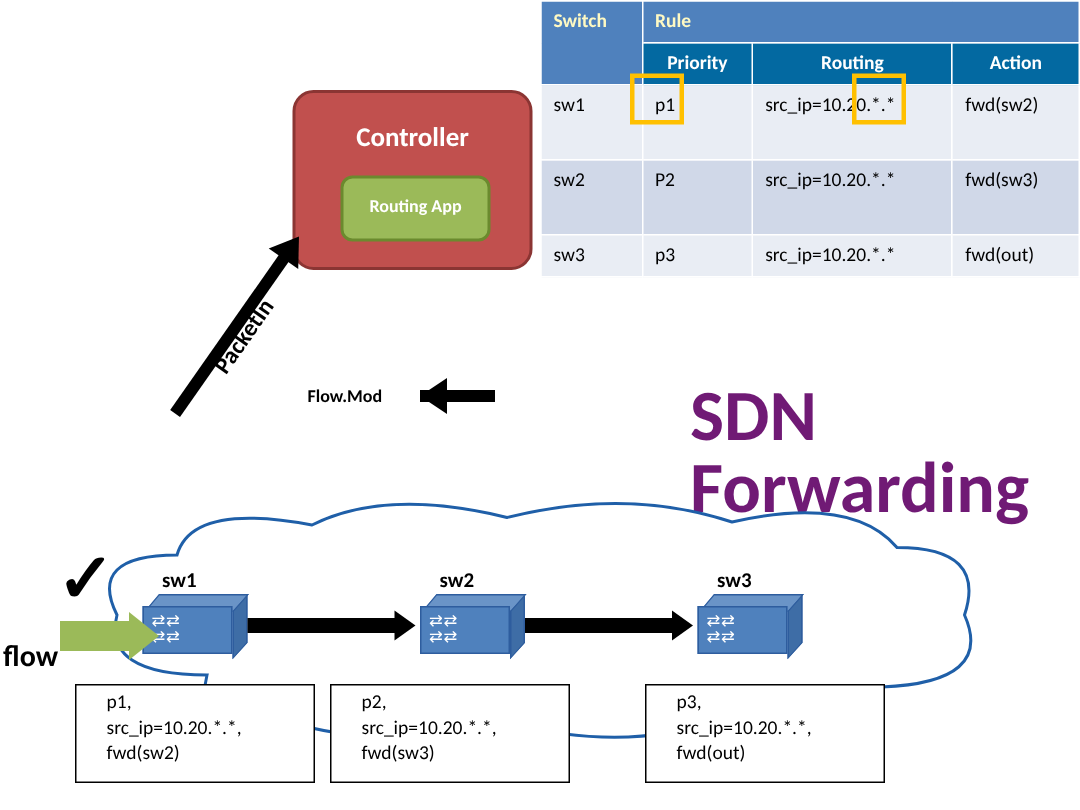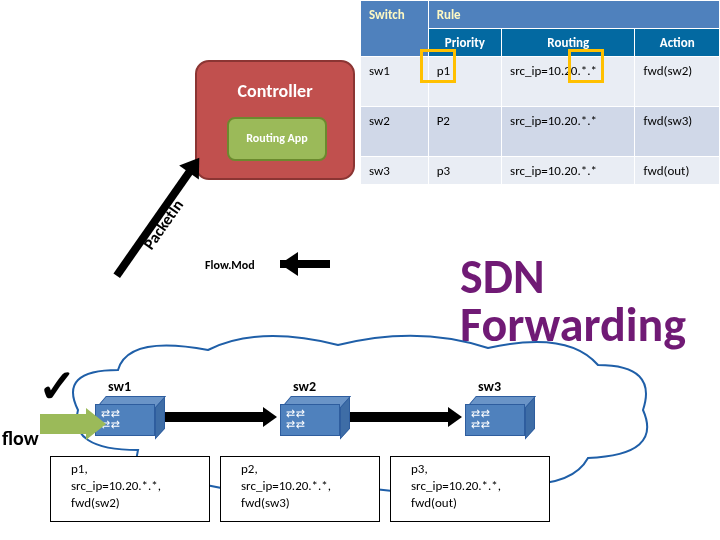--- a/index.html
+++ b/index.html
@@ -164,15 +164,15 @@
 <div class="checkmark">✓</div>
 <div class="flow-label">flow</div>
 <div class="green-arrow"></div>
 
 <div class="rulebox rb1" style="white-space: pre-line;">p1,
 src_ip=10.20.*.*,
 fwd(sw2)</div>
 <div class="rulebox rb2" style="white-space: pre-line;">p2,
 src_ip=10.20.*.*,
 fwd(sw3)</div>
-<div class="rulebox rb3" style="white-space: pre-line;">p3,
+<div class="rulebox rb3" style="white-space: pre-line; margin-left: 40px;">p3,
 src_ip=10.20.*.*,
 fwd(out)</div>
 
 </body></html>

